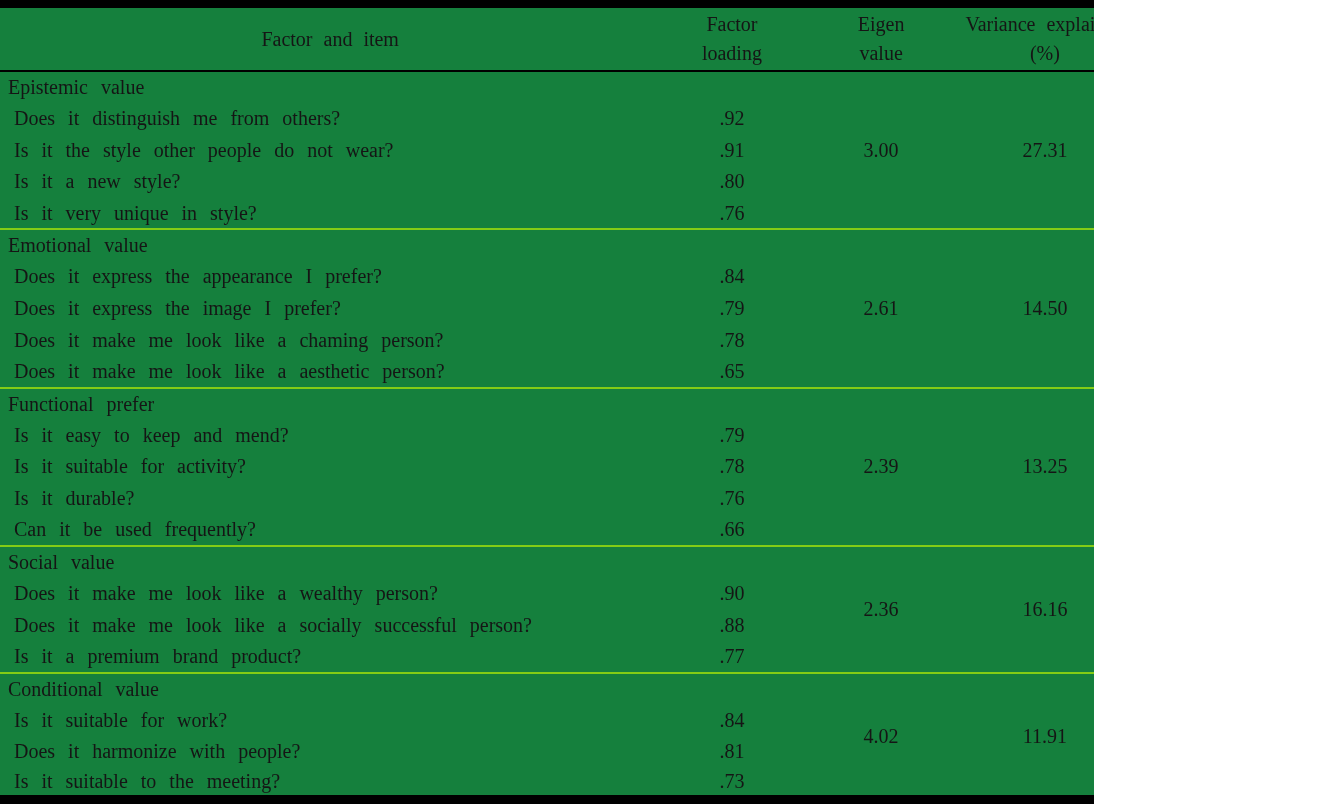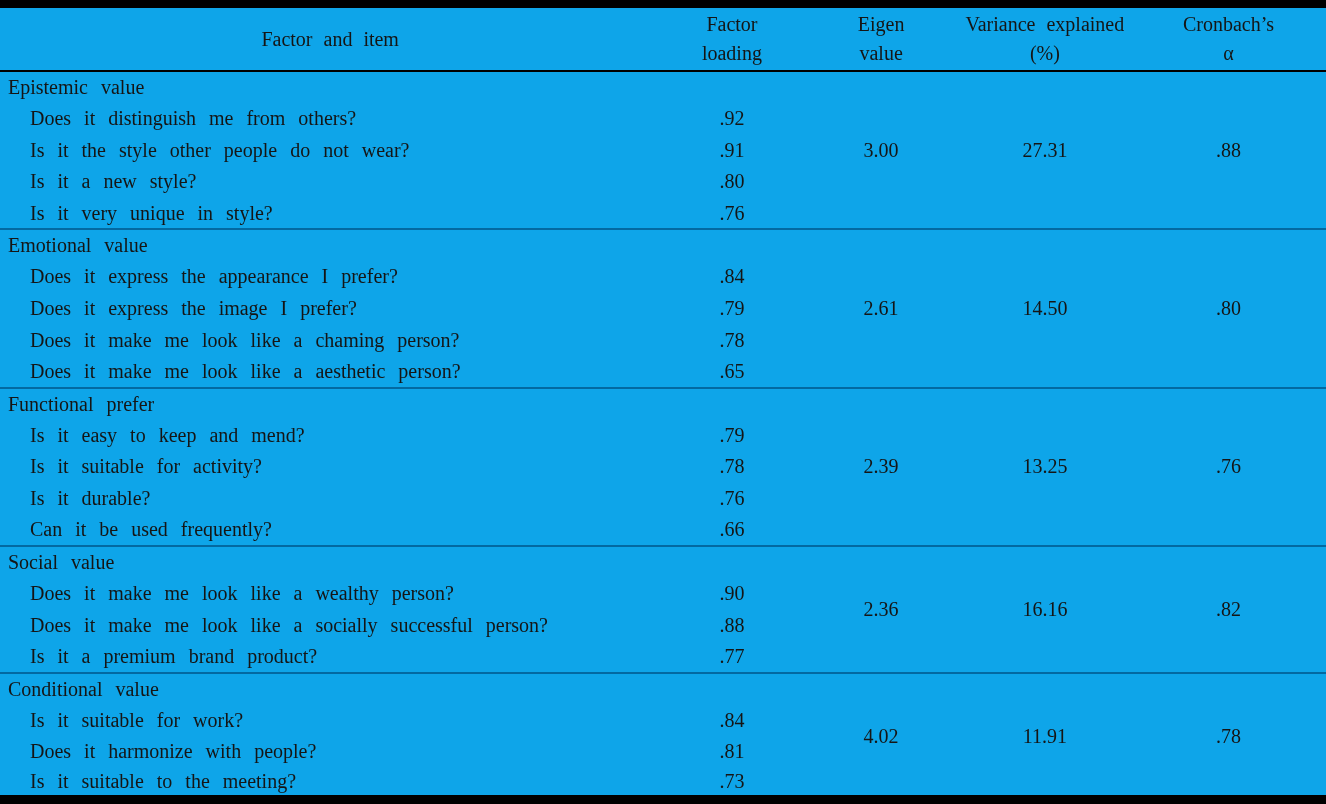--- a/index.html
+++ b/index.html
@@ -1,23 +1,23 @@
 <!DOCTYPE html>
 <html><head>
 <meta charset="utf-8">
 <style>
   html, body {
     margin: 0;
     padding: 0;
     background: #ffffff;
   }
   .page {
-    width: 1326px;
+    width: 1094px;
     height: 804px;
-    background: #0ea5e9;
+    background: #15803d;
     overflow: hidden;
     box-sizing: border-box;
   }
   table.factor-table {
     width: 1326px;
     height: 804px;
     border-collapse: collapse;
     table-layout: fixed;
     border-top: 8px solid #000000;
     border-bottom: 9px solid #000000;
@@ -36,33 +36,33 @@
     text-align: center;
     vertical-align: middle;
     white-space: pre-line;
     height: 62px;
     line-height: 1.45;
     word-spacing: 0.30em;
     border-bottom: 2px solid #000000;
     padding: 0;
   }
   tbody tr { height: 31.5px; }
-  tbody.section tr.factor-row td { border-top: 2px solid #0369a1; }
+  tbody.section tr.factor-row td { border-top: 2px solid #84cc16; }
   td {
     padding: 0;
     vertical-align: middle;
     overflow: hidden;
     white-space: nowrap;
   }
   td.factor-name {
     padding-left: 8px;
     word-spacing: 0.40em;
   }
   td.item-text {
-    padding-left: 30px;
+    padding-left: 14px;
     word-spacing: 0.40em;
   }
   td.num { text-align: center; }
   td.stats { vertical-align: middle; text-align: center; }
 </style>
 </head>
 <body>
 
 <div class="page">
   <table class="factor-table">

